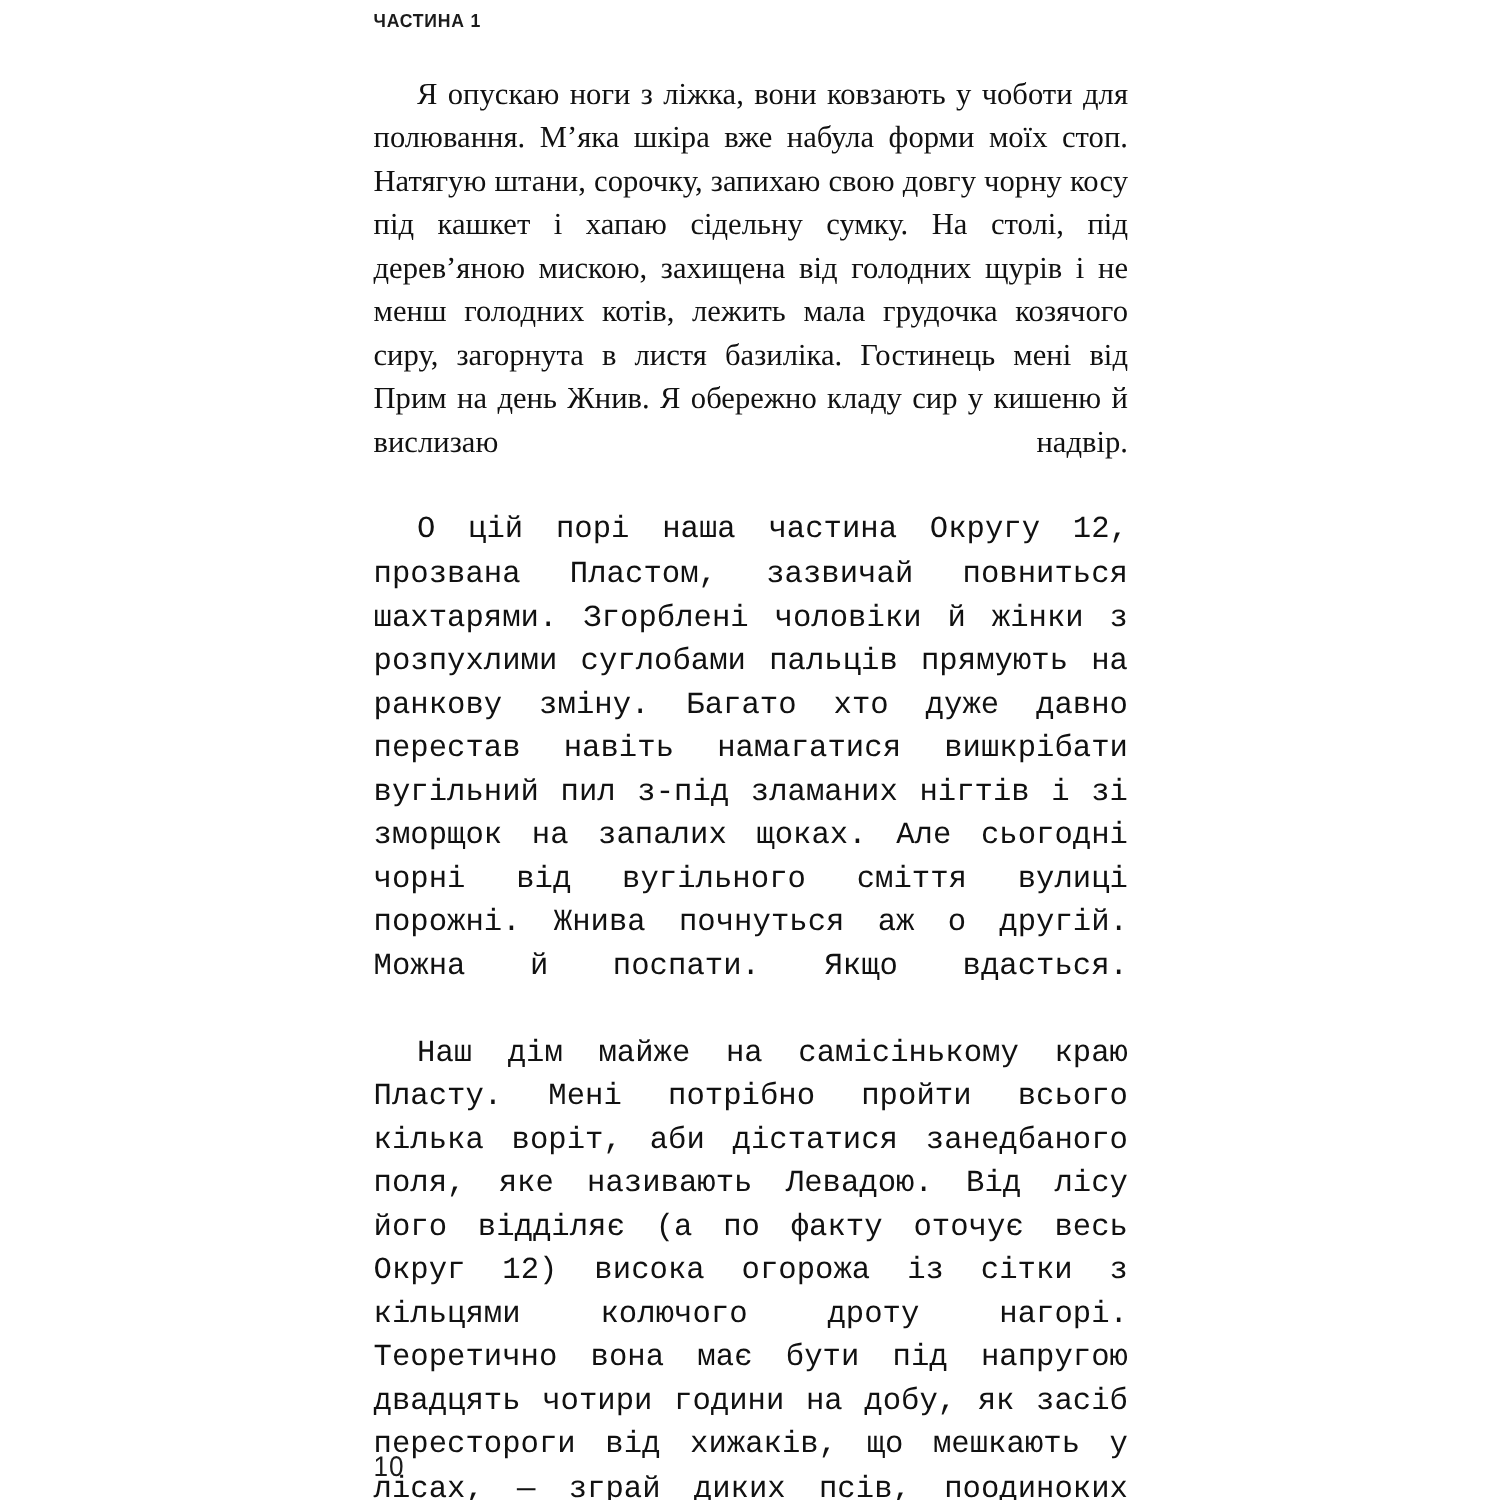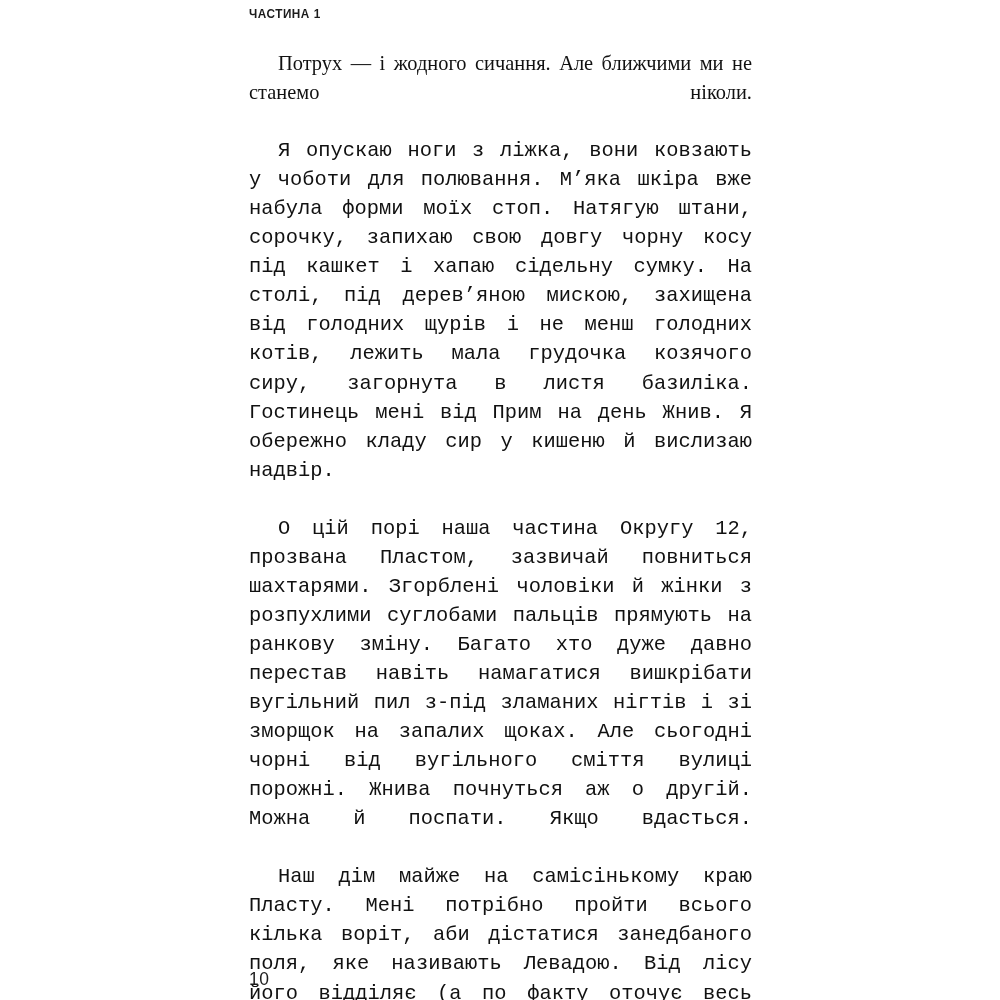--- a/index.html
+++ b/index.html
@@ -92,21 +92,20 @@
   }
 </style>
 </head>
 <body>
 
 <div class="page">
 
   <div class="running-header">ЧАСТИНА 1</div>
 
   <div class="text-column">
-    <p class="paragraph">Потрух — і жодного сичання. Але ближчими ми не станемо ніколи.</p>
     <p class="paragraph">Я опускаю ноги з ліжка, вони ковзають у чоботи для полювання. М’яка шкіра вже набула форми моїх стоп. Натягую штани, сорочку, запихаю свою довгу чорну косу під кашкет і хапаю сідельну сумку. На столі, під дерев’яною мискою, захищена від голодних щурів і не менш голодних котів, лежить мала грудочка козячого сиру, загорнута в листя базиліка. Гостинець мені від Прим на день Жнив. Я обережно кладу сир у кишеню й вислизаю надвір.</p>
     <p class="paragraph">О цій порі наша частина Округу 12, прозвана Пластом, зазвичай повниться шахтарями. Згорблені чоловіки й жінки з розпухлими суглобами пальців прямують на ранкову зміну. Багато хто дуже давно перестав навіть намагатися вишкрібати вугільний пил з-під зламаних нігтів і зі зморщок на запалих щоках. Але сьогодні чорні від вугільного сміття вулиці порожні. Жнива почнуться аж о другій. Можна й поспати. Якщо вдасться.</p>
     <p class="paragraph">Наш дім майже на самісінькому краю Пласту. Мені потрібно пройти всього кілька воріт, аби дістатися занедбаного поля, яке називають Левадою. Від лісу його відділяє (а по факту оточує весь Округ 12) висока огорожа із сітки з кільцями колючого дроту нагорі. Теоретично вона має бути під напругою двадцять чотири години на добу, як засіб перестороги від хижаків, що мешкають у лісах, — зграй диких псів, поодиноких пум, ведмедів. Колись вони наганяли жаху нашим вулицям. Проте електрика нам світить хіба якихось дві-три години ввечері, тож зазвичай сітки можна торкатися. Навіть якщо й так, я завжди затримуюся на мить аби ретельно прислухатися, чи не дзижчить часом? Це означало б, що огорожа жива. Зараз вона мовчазна мов камінь. Я лягаю на живіт і прослизаю</p>
   </div>
 
   <div class="folio">10</div>
 
 </div>
 
 </body></html>

